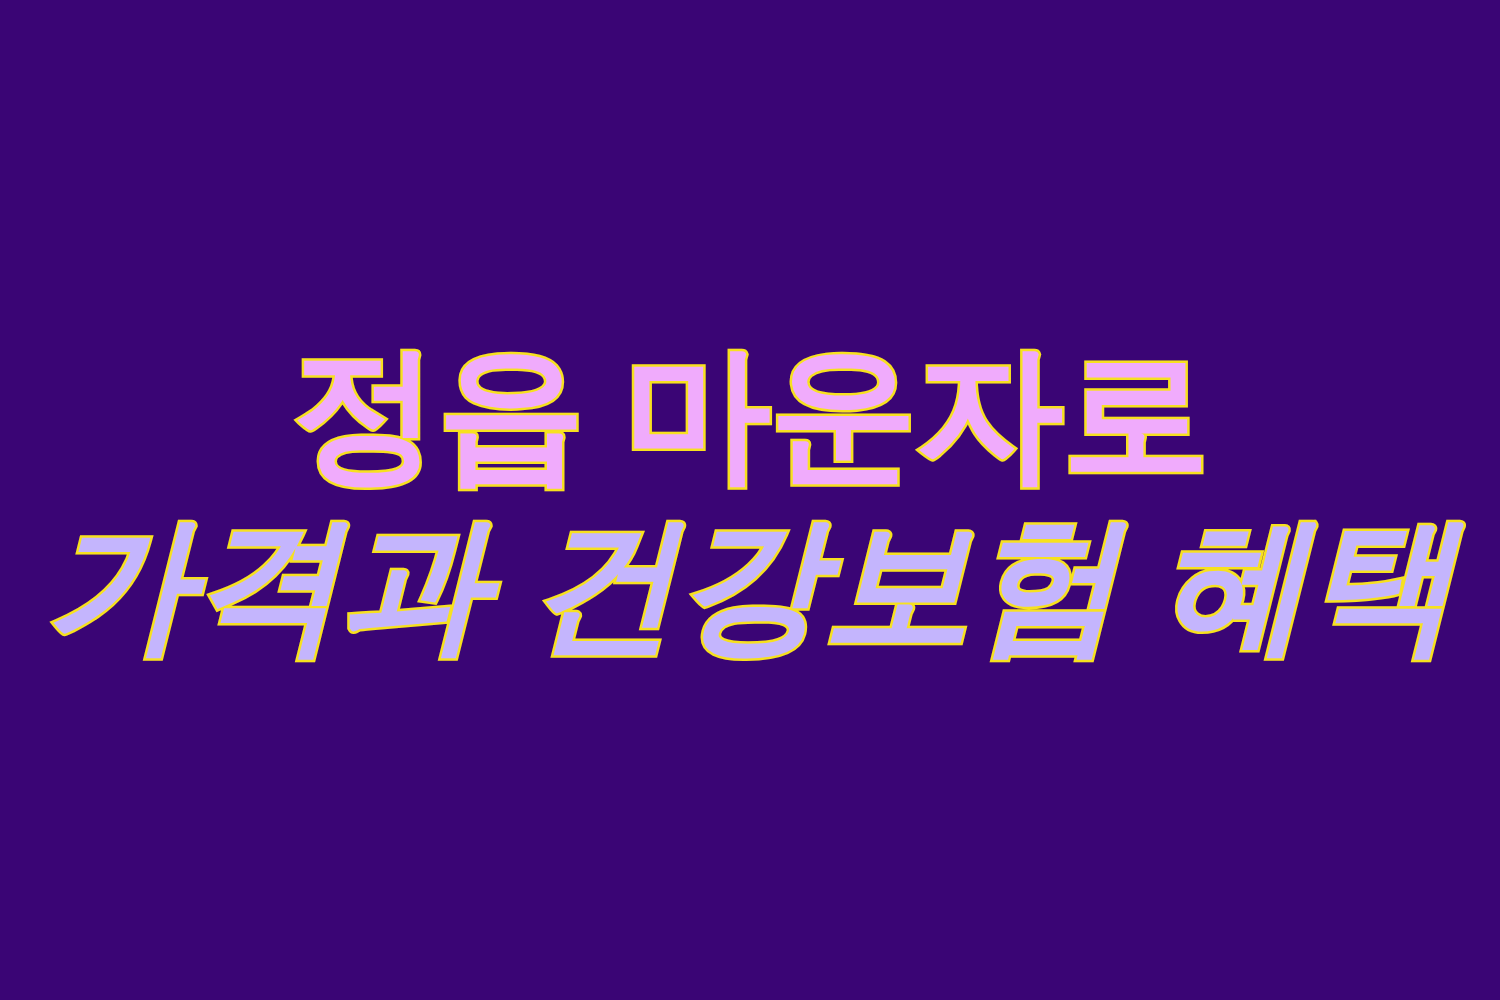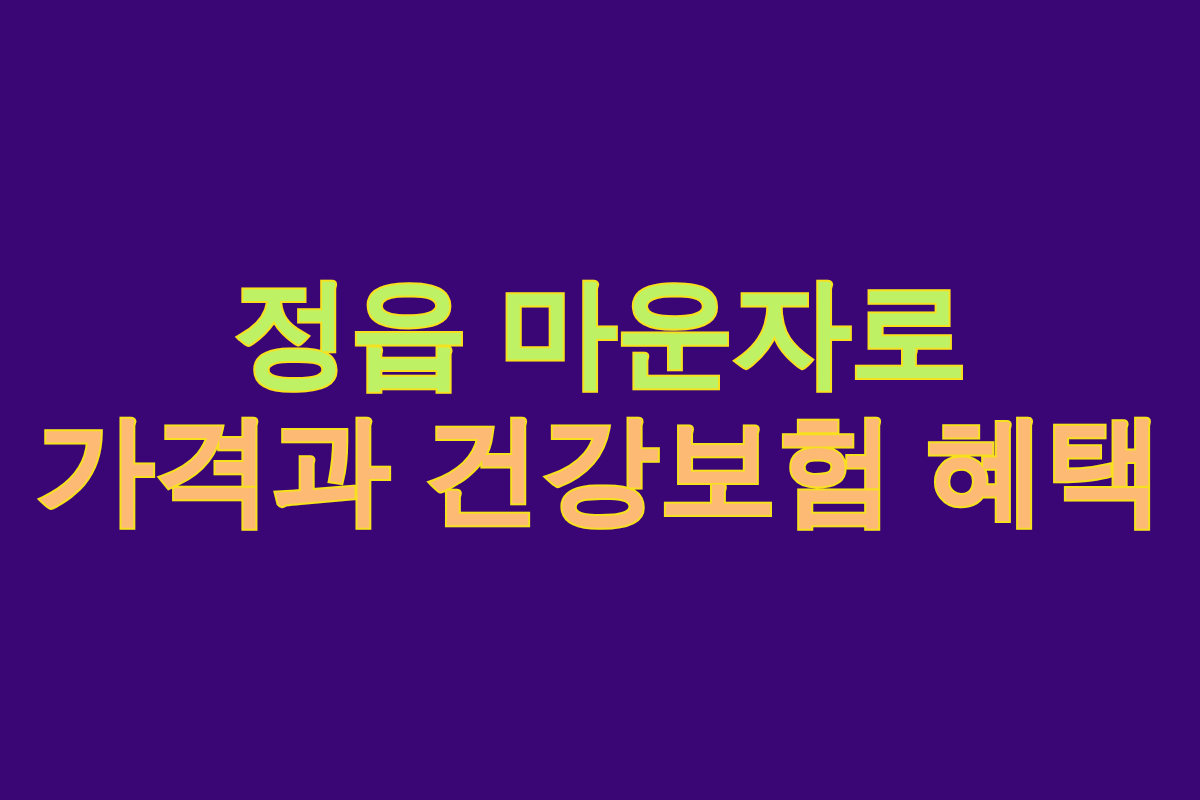--- a/index.html
+++ b/index.html
@@ -55,17 +55,17 @@
     font-size: 118px;
     letter-spacing: 0px;
   }
 </style>
 </head>
 <body>
 
 <div id="banner" style="background: rgb(58, 5, 117);">
 
   <div id="headline">
-    <div class="headline-line line-1" style="color: #bef264; -webkit-text-stroke: 4px rgb(247, 225, 31);">정읍 마운자로</div>
-    <div class="headline-line line-3" style="color: #fdba74; -webkit-text-stroke: 4px rgb(247, 225, 31);">가격과 건강보험 혜택</div>
+    <div class="headline-line line-1" style="color: #f0abfc; -webkit-text-stroke: 4px rgb(247, 225, 31);">정읍 마운자로</div>
+    <div class="headline-line line-3" style="color: #c4b5fd; font-style: italic; -webkit-text-stroke: 4px rgb(247, 225, 31);">가격과 건강보험 혜택</div>
   </div>
 
 </div>
 
 </body></html>

